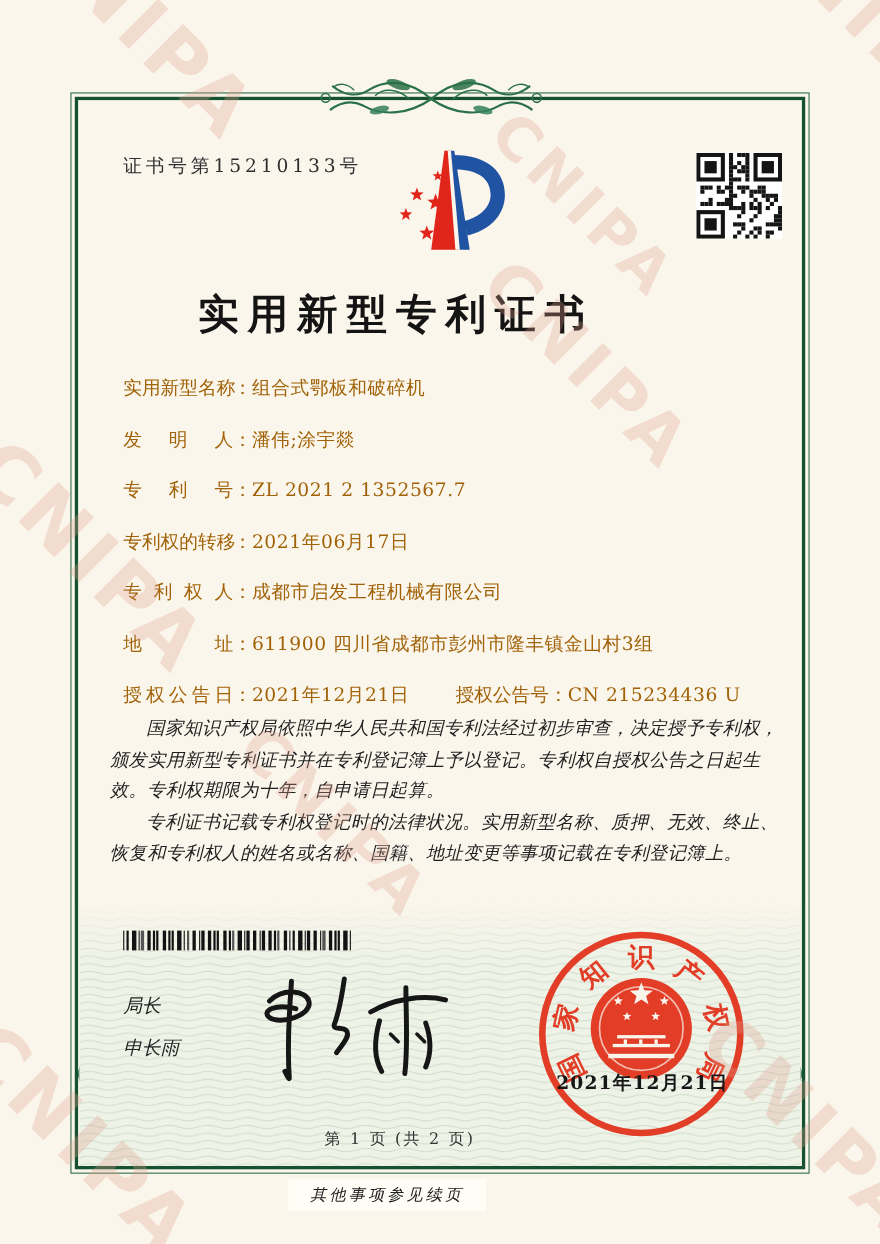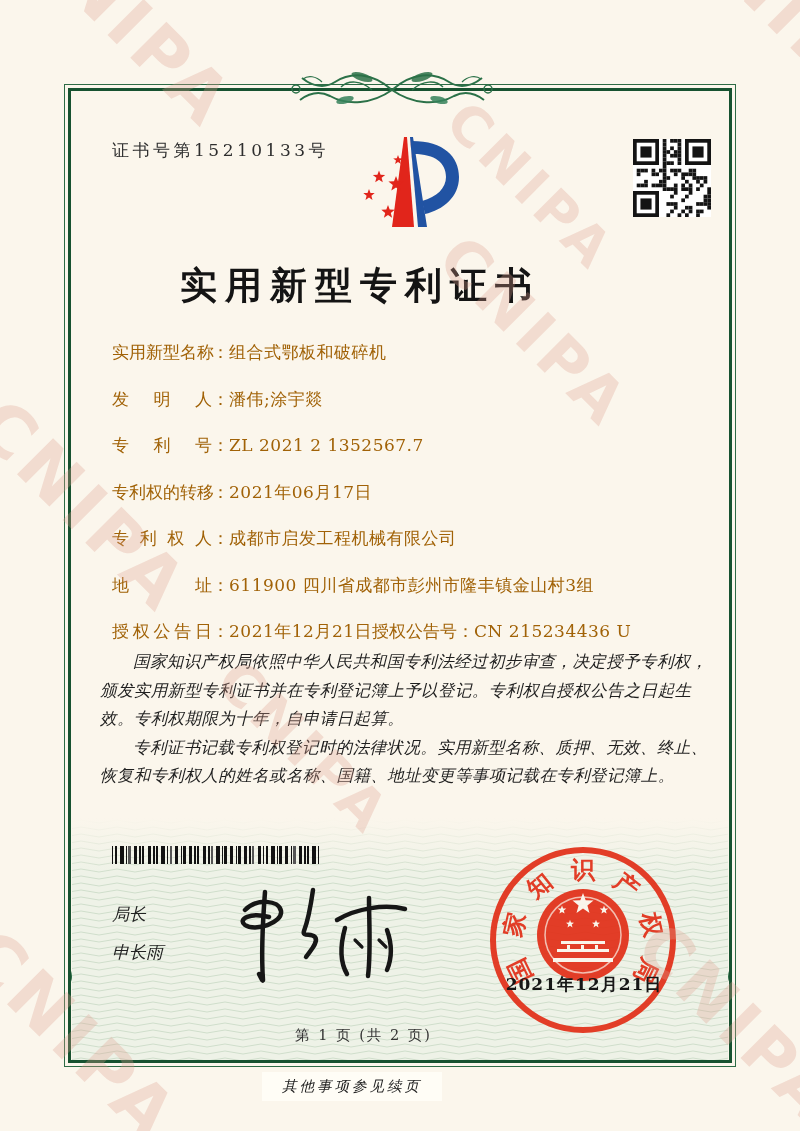--- a/index.html
+++ b/index.html
@@ -32,21 +32,21 @@
   .title{
     position:absolute;left:68px;top:241px;width:584px;
     text-align:center;font-size:37px;font-weight:700;color:#141414;
     letter-spacing:8px;
     margin-top:20px;
   }
   .fields{position:absolute;left:112px;top:341px;width:560px;font-size:17px;}
   .frow{margin-bottom:26.5px;height:20px;white-space:nowrap;color:#a16207;}
   .lbl{display:inline-block;width:100px;text-align:justify;text-align-last:justify;vertical-align:top;}
   .val{letter-spacing:0.5px;}
-  .grant-second{}
+  .grant-second{margin-left:42px;}
   .paras{
     position:absolute;left:100px;top:648px;width:624px;
     font-size:16.5px;line-height:28.5px;font-style:italic;
     color:#1f1f1f;letter-spacing:0.4px;
   }
   .paras p{margin:0;text-indent:2em;}
   .band{position:absolute;left:72px;top:818px;width:656px;height:242px;}
   .band .fade{
     position:absolute;left:0;top:0;width:100%;height:56px;
     background:linear-gradient(#fbf6ec,rgba(251,246,236,0));

